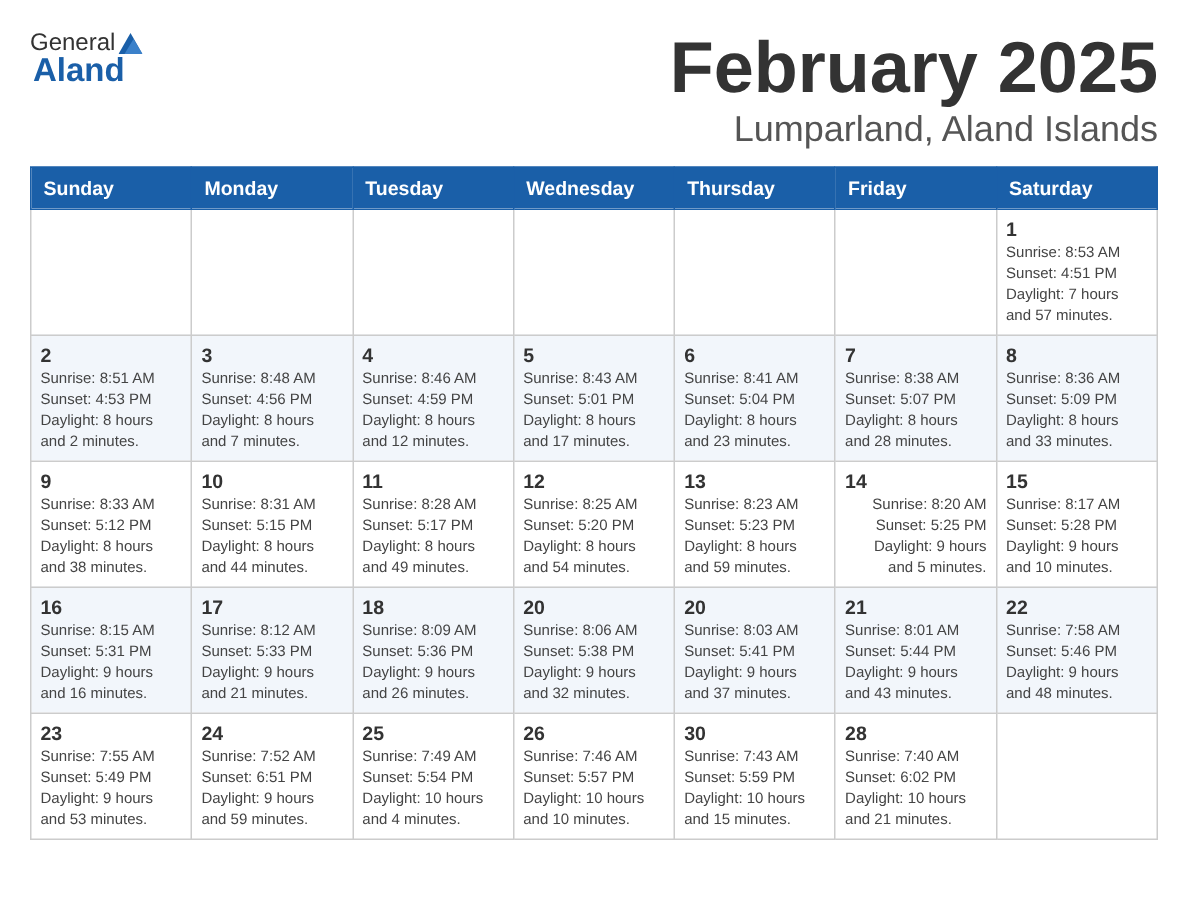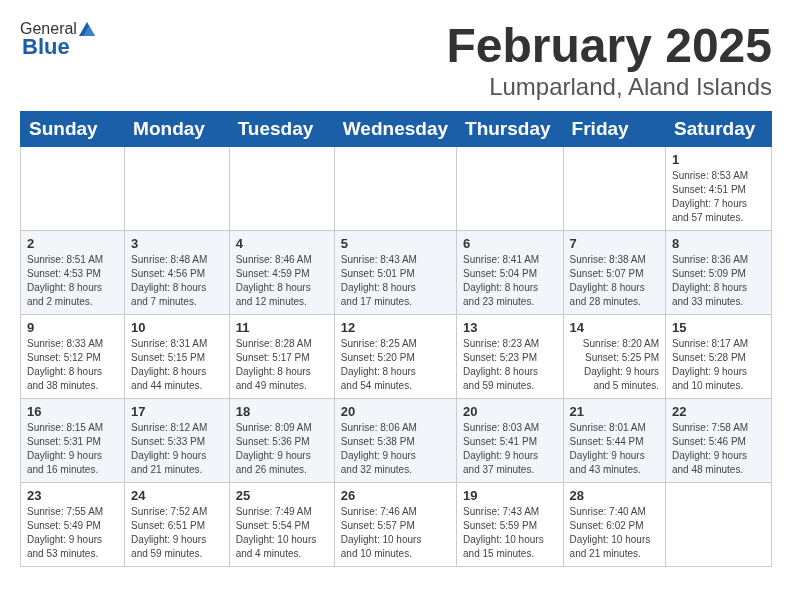--- a/index.html
+++ b/index.html
@@ -39,21 +39,21 @@
     .calendar {
       width: 100%;
       border-collapse: collapse;
       border: 1px solid #ccc;
     }
     .calendar th {
       background-color: #1a5fa8;
       color: #fff;
       text-align: left;
       padding: 6px 8px;
-      font-size: 19px;
+      font-size: 13px;
       border: 1px solid #1a5fa8;
     }
     .calendar td {
       vertical-align: top;
       padding: 5px 6px;
       border: 1px solid #ccc;
       width: calc(100% / 7);
       min-height: 80px;
       font-size: 10.5px;
       color: #333;
@@ -87,21 +87,21 @@
 
 <div class="header-area">
   <div class="logo">
     <div style="display:flex; align-items:center;">
       <span class="logo-general">General</span>
       <svg width="16" height="14" viewBox="0 0 16 14" style="margin-left:2px; vertical-align:middle;">
         <polygon points="0,14 8,0 16,14" fill="#1a5fa8"></polygon>
         <polygon points="4,14 10,4 16,14" fill="#4a90d9" opacity="0.7"></polygon>
       </svg>
     </div>
-    <span class="logo-blue" style="font-size:22px; font-weight:bold; color:#1a5fa8; margin-top:-4px; margin-left:2px;">Blue</span>
+    <span class="logo-blue" style="font-size:22px; font-weight:bold; color:#1a5fa8; margin-top:-4px; margin-left:2px;">Aland</span>
   </div>
   <div class="title-area">
     <div class="month-title">February 2025</div>
     <div class="location-title">Lumparland, Aland Islands</div>
   </div>
 </div>
 
 <table class="calendar">
   <thead>
     <tr>
@@ -306,21 +306,21 @@
 and 4 minutes.</div>
         </td>
         <td>
           <span class="day-num">26</span>
           <div class="day-info" style="white-space: pre-line;">Sunrise: 7:46 AM
 Sunset: 5:57 PM
 Daylight: 10 hours
 and 10 minutes.</div>
         </td>
         <td>
-          <span class="day-num">19</span>
+          <span class="day-num">30</span>
           <div class="day-info" style="white-space: pre-line;">Sunrise: 7:43 AM
 Sunset: 5:59 PM
 Daylight: 10 hours
 and 15 minutes.</div>
         </td>
         <td>
           <span class="day-num">28</span>
           <div class="day-info" style="white-space: pre-line;">Sunrise: 7:40 AM
 Sunset: 6:02 PM
 Daylight: 10 hours

